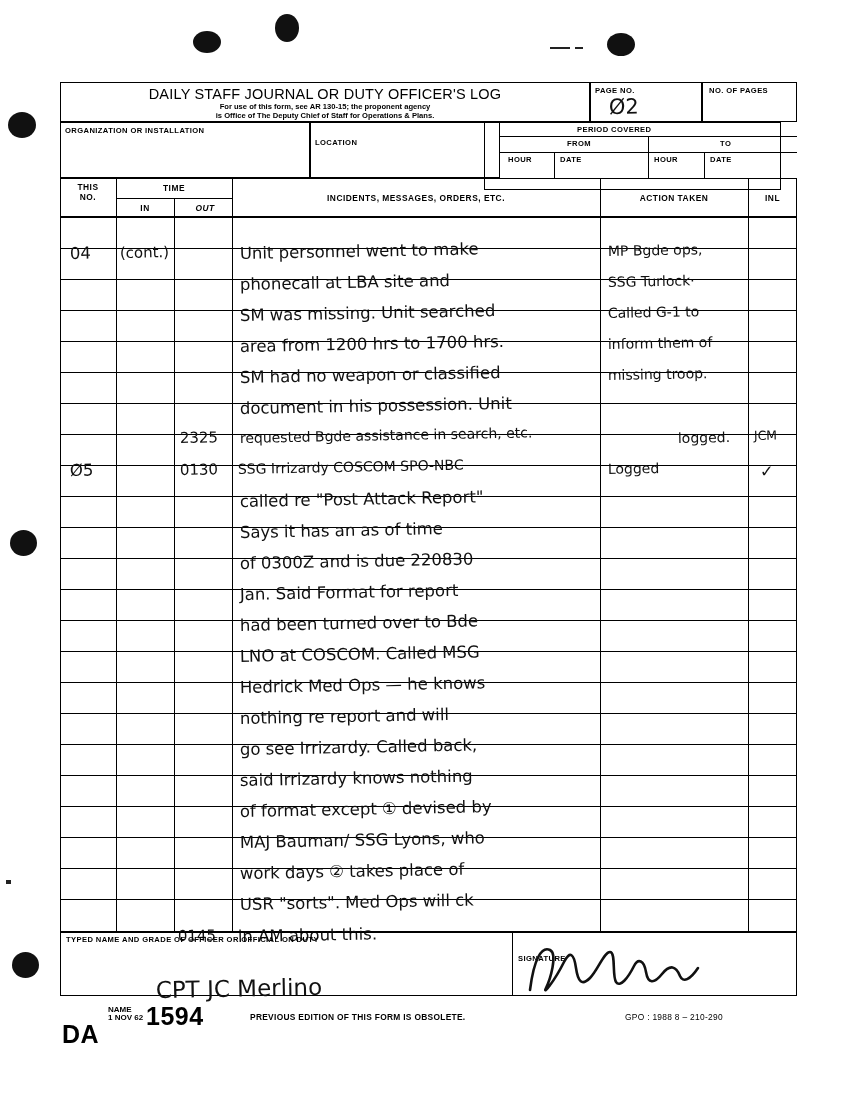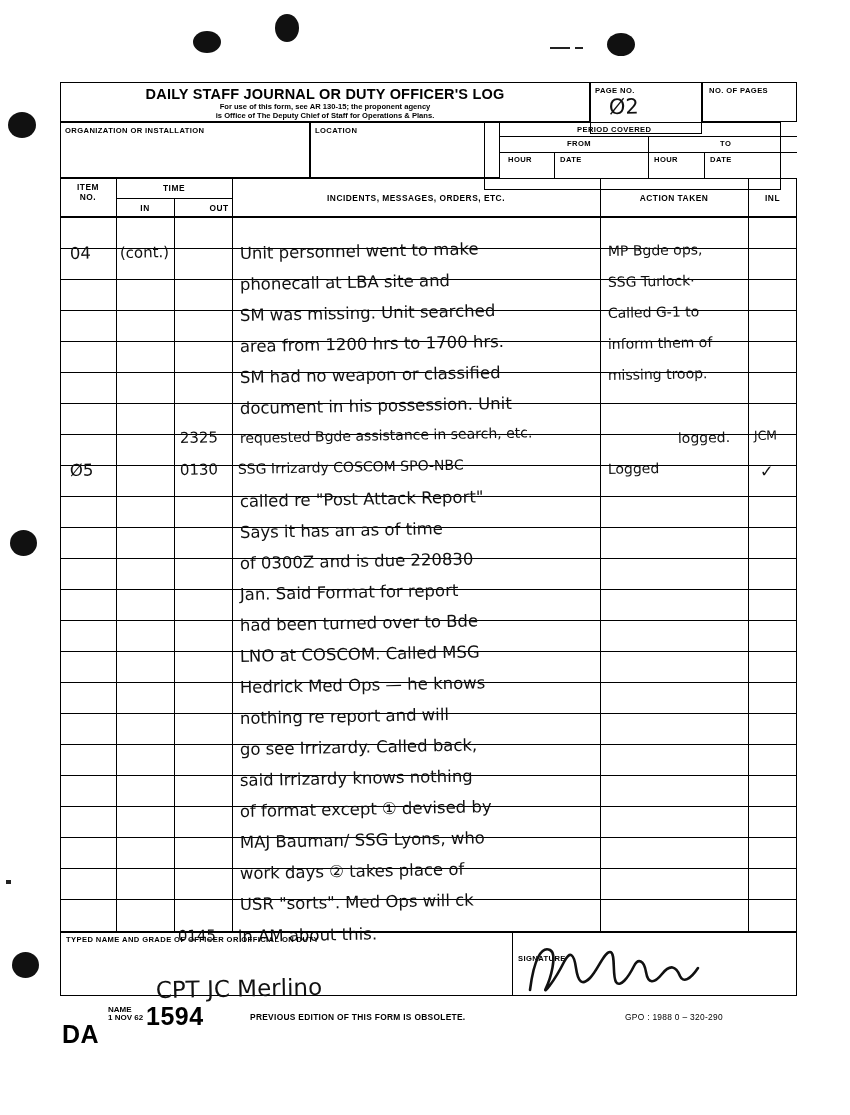--- a/index.html
+++ b/index.html
@@ -48,21 +48,21 @@
     font-weight: bold;
     letter-spacing: .4px;
     white-space: nowrap;
   }
 
   .title-main {
     position: absolute;
     width: 100%;
     text-align: center;
     font-size: 14.5px;
-    font-weight: bold;
+    font-weight: normal;
     letter-spacing: .2px;
   }
   .title-sub {
     position: absolute;
     width: 100%;
     text-align: center;
     font-size: 7.6px;
     font-weight: bold;
   }
 
@@ -135,37 +135,37 @@
 <div class="speck" style="left:6px;top:880px;width:5px;height:4px;"></div>
 
 <div class="sheet">
 
   <div class="blk" style="left:0;top:0;width:530px;height:40px;">
     <div class="title-main" style="top:3px;">DAILY STAFF JOURNAL OR DUTY OFFICER'S LOG</div>
     <div class="title-sub" style="top:19px;">For use of this form, see AR 130-15;  the proponent agency</div>
     <div class="title-sub" style="top:28px;">is  Office of  The Deputy Chief of Staff for Operations &amp; Plans.</div>
   </div>
 
-  <div class="blk" style="left:530px;top:0;width:112px;height:52px;padding-left:44px;">
+  <div class="blk" style="left:530px;top:0;width:112px;height:40px;padding-left:44px;">
     <div class="lbl" style="left:4px;top:3px;">PAGE NO.</div>
     <div class="hw" style="left:18px;top:12px;font-size:21px;">Ø2</div>
   </div>
 
   <div class="blk" style="left:0;top:40px;width:250px;height:56px;">
     <div class="lbl" style="left:4px;top:3px;">ORGANIZATION OR INSTALLATION</div>
     <div class="hw sm" style="left:10px;top:22px;"></div>
   </div>
 
   <div class="blk" style="left:642px;top:0;width:95px;height:40px;">
     <div class="lbl" style="left:6px;top:3px;">NO. OF PAGES</div>
     <div class="hw" style="left:22px;top:14px;"></div>
   </div>
 
   <div class="blk" style="left:250px;top:40px;width:190px;height:56px;">
-    <div class="lbl" style="left:4px;top:3px;text-align:center;">LOCATION</div>
+    <div class="lbl" style="left:4px;top:15px;text-align:center;">LOCATION</div>
     <div class="hw sm" style="left:10px;top:22px;"></div>
   </div>
 
   <div class="blk" style="left:424px;top:40px;width:297px;height:68px;">
     <div class="lbl" style="left:92px;top:2px;">PERIOD COVERED</div>
   </div>
 
   <div class="hline" style="left:440px;top:54px;width:297px;"></div>
   <div class="hline" style="left:440px;top:70px;width:297px;"></div>
   <div class="vline" style="left:588px;top:54px;height:42px;"></div>
@@ -185,26 +185,26 @@
 
   <div class="blk" style="left:0;top:96px;width:737px;height:39px;"></div>
   <div class="vline" style="left:56px;top:96px;height:39px;"></div>
   <div class="vline" style="left:172px;top:96px;height:39px;"></div>
   <div class="vline" style="left:540px;top:96px;height:39px;"></div>
   <div class="vline" style="left:688px;top:96px;height:39px;"></div>
   <div class="hline" style="left:56px;top:116px;width:116px;"></div>
   <div class="vline" style="left:114px;top:116px;height:19px;"></div>
 
   <div class="colhead" style="left:0;top:100px;width:56px;">
-    <span>ITEM</span><br>
+    <span>THIS</span><br>
     <span>NO.</span>
   </div>
   <div class="colhead" style="left:56px;top:101px;width:116px;">TIME</div>
   <div class="colhead" style="left:56px;top:121px;width:58px;">IN</div>
-  <div class="colhead" style="left:130px;top:121px;width:58px;">OUT</div>
+  <div class="colhead" style="left:116px;top:121px;width:58px;font-style:italic;">OUT</div>
   <div class="colhead" style="left:172px;top:111px;width:368px;">INCIDENTS, MESSAGES, ORDERS, ETC.</div>
   <div class="colhead" style="left:540px;top:111px;width:148px;">ACTION TAKEN</div>
   <div class="colhead" style="left:688px;top:111px;width:49px;">INL</div>
 
   <div class="blk" style="left:0;top:135px;width:737px;height:715px;"></div>
 
   <div class="vline" style="left:56px;top:135px;height:715px;"></div>
   <div class="vline" style="left:114px;top:135px;height:715px;"></div>
   <div class="vline" style="left:172px;top:135px;height:715px;"></div>
   <div class="vline" style="left:540px;top:135px;height:715px;"></div>
@@ -306,15 +306,15 @@
              C 128 46, 134 46, 142 36 C 150 26, 156 28, 160 38 C 163 45, 170 42, 178 30" fill="none" stroke="#111" stroke-width="2.6" stroke-linecap="round"></path>
   </svg>
 
   <div class="da-big" style="left:2px;top:920px;margin-top:18px;">DA</div>
   <div class="da-small" style="left:48px;top:924px;">
     <span>NAME</span><br>
     <span>1 NOV 62</span>
   </div>
   <div class="da-big" style="left:86px;top:920px;">1594</div>
   <div class="footer-note" style="left:190px;top:930px;">PREVIOUS EDITION OF THIS FORM IS OBSOLETE.</div>
-  <div class="gpo" style="left:565px;top:930px;">GPO :  1988 0 – 320-290</div>
+  <div class="gpo" style="left:565px;top:930px;">GPO :  1988 8 – 210-290</div>
 
 </div>
 
 </body></html>

